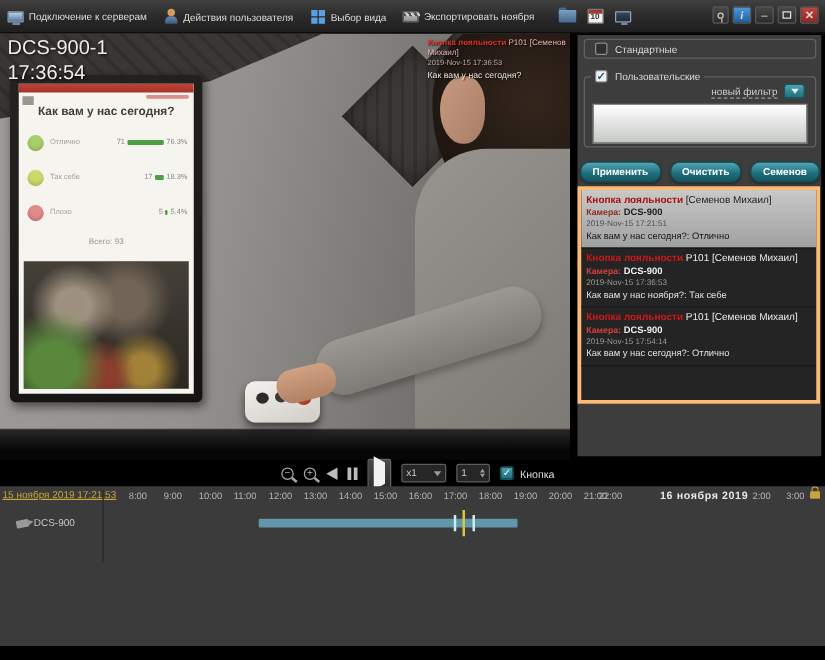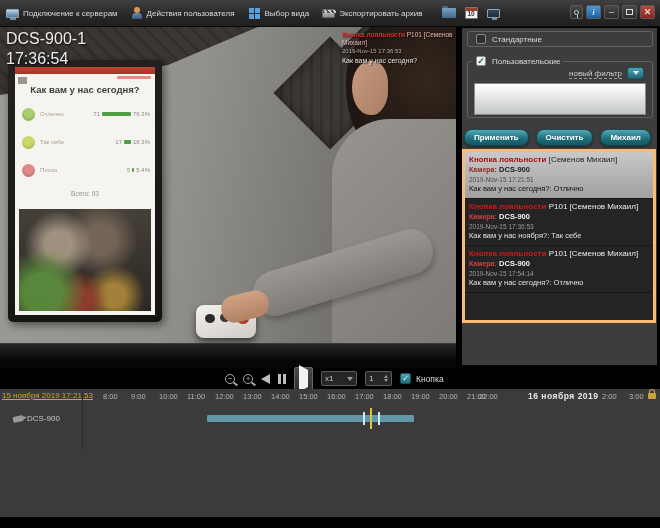--- a/index.html
+++ b/index.html
@@ -1,21 +1,21 @@
 <!DOCTYPE html>
 <html><head>
 <meta charset="utf-8">
 <style>
   *{margin:0;padding:0;box-sizing:border-box;}
   html,body{width:660px;height:528px;background:#000;overflow:hidden;font-family:"Liberation Sans",sans-serif;}
   .app{position:relative;width:660px;height:528px;background:#000;}
 
   
   .toolbar{position:absolute;left:0;top:0;width:660px;height:27px;background:linear-gradient(#404040,#292929 55%,#1f1f1f);border-bottom:1px solid #0a0a0a;display:flex;align-items:center;padding:0 6px;gap:13px;}
-  .tb-btn{display:flex;align-items:center;gap:4px;color:#dcdcdc;font-size:8px;white-space:nowrap;cursor:default;}
+  .tb-btn{display:flex;align-items:flex-end;gap:4px;color:#dcdcdc;font-size:8px;white-space:nowrap;cursor:default;}
   .tb-ico{display:inline-block;position:relative;}
   .icon-servers{width:13px;height:9px;border:1px solid #8fa3b5;background:linear-gradient(#bcd4e8,#4f7aa0);border-radius:1px;}
   .icon-servers::after{content:'';position:absolute;left:3px;bottom:-3px;width:6px;height:2px;background:#7a8a99;}
   .icon-user{width:12px;height:12px;}
   .icon-user::before{content:'';position:absolute;left:3px;top:0;width:6px;height:6px;border-radius:50%;background:#d89a5a;}
   .icon-user::after{content:'';position:absolute;left:1px;top:6px;width:10px;height:6px;border-radius:4px 4px 1px 1px;background:linear-gradient(#6a8ab0,#3a5a80);}
   .icon-grid{width:5px;height:5px;background:#5aa0e0;box-shadow:6px 0 0 #5aa0e0,0 6px 0 #5aa0e0,6px 6px 0 #5aa0e0;margin:1px 7px 6px 1px;}
   .icon-export{width:13px;height:9px;background:linear-gradient(#cfcfcf,#8a8a8a);border-radius:1px;border:1px solid #666;}
   .icon-export::before{content:'';position:absolute;left:0;top:0;width:13px;height:3px;background:repeating-linear-gradient(60deg,#555 0 2px,#ccc 2px 4px);}
   .tb-icons{display:flex;gap:9px;margin-left:6px;align-items:center;}
@@ -165,21 +165,21 @@
     <div class="tb-btn">
       <span class="tb-ico icon-user"></span>
       <span>Действия пользователя</span>
     </div>
     <div class="tb-btn">
       <span class="tb-ico icon-grid"></span>
       <span>Выбор вида</span>
     </div>
     <div class="tb-btn">
       <span class="tb-ico icon-export"></span>
-      <span>Экспортировать архив</span>
+      <span>Экспортировать ноября</span>
     </div>
     <div class="tb-icons">
       <span class="tb-ico icon-folder"></span>
       <span class="tb-ico icon-calendar">10</span>
       <span class="tb-ico icon-monitor2"></span>
     </div>
     <div class="win-controls">
       <span class="win-btn pin">
           <span class="pin-glyph"></span>
         </span>
@@ -266,21 +266,21 @@
         <span class="new-filter">новый фильтр</span>
         <span class="filter-btn">
             <span class="funnel"></span>
           </span>
       </div>
       <div class="filter-list"></div>
     </fieldset>
     <div class="btn-row">
       <button class="tealbtn">Применить</button>
       <button class="tealbtn">Очистить</button>
-      <button class="tealbtn">Михаил</button>
+      <button class="tealbtn">Семенов</button>
     </div>
 
     <div class="events-box">
       <div class="event-entry selected">
         <div><span class="ev-title">Кнопка лояльности</span>
           <span class="ev-subj">[Семенов Михаил]</span></div>
         <div><span class="ev-cam-label">Камера:</span>
           <span class="ev-cam-val">DCS-900</span></div>
         <div class="ev-time">2019-Nov-15 17:21:51</div>
         <div class="ev-text">Как вам у нас сегодня?: Отлично</div>

